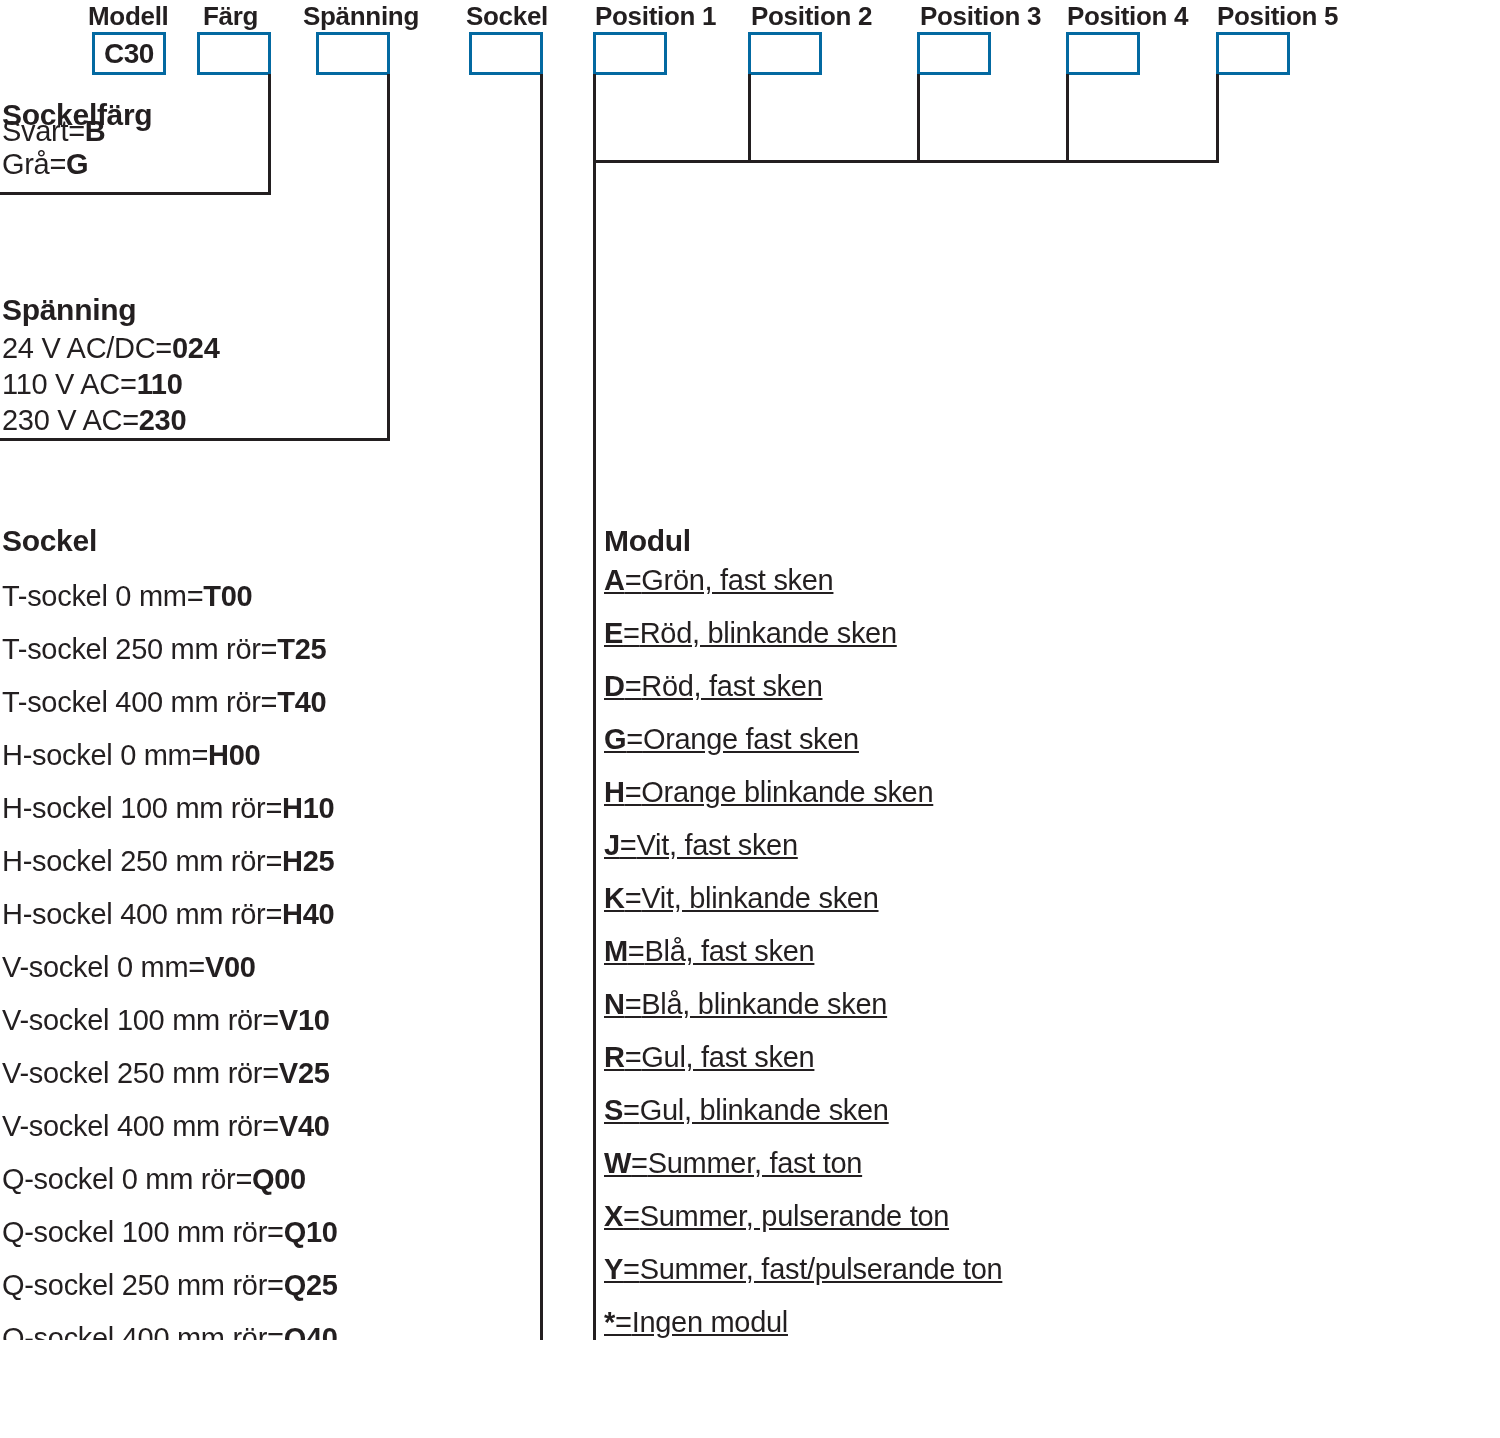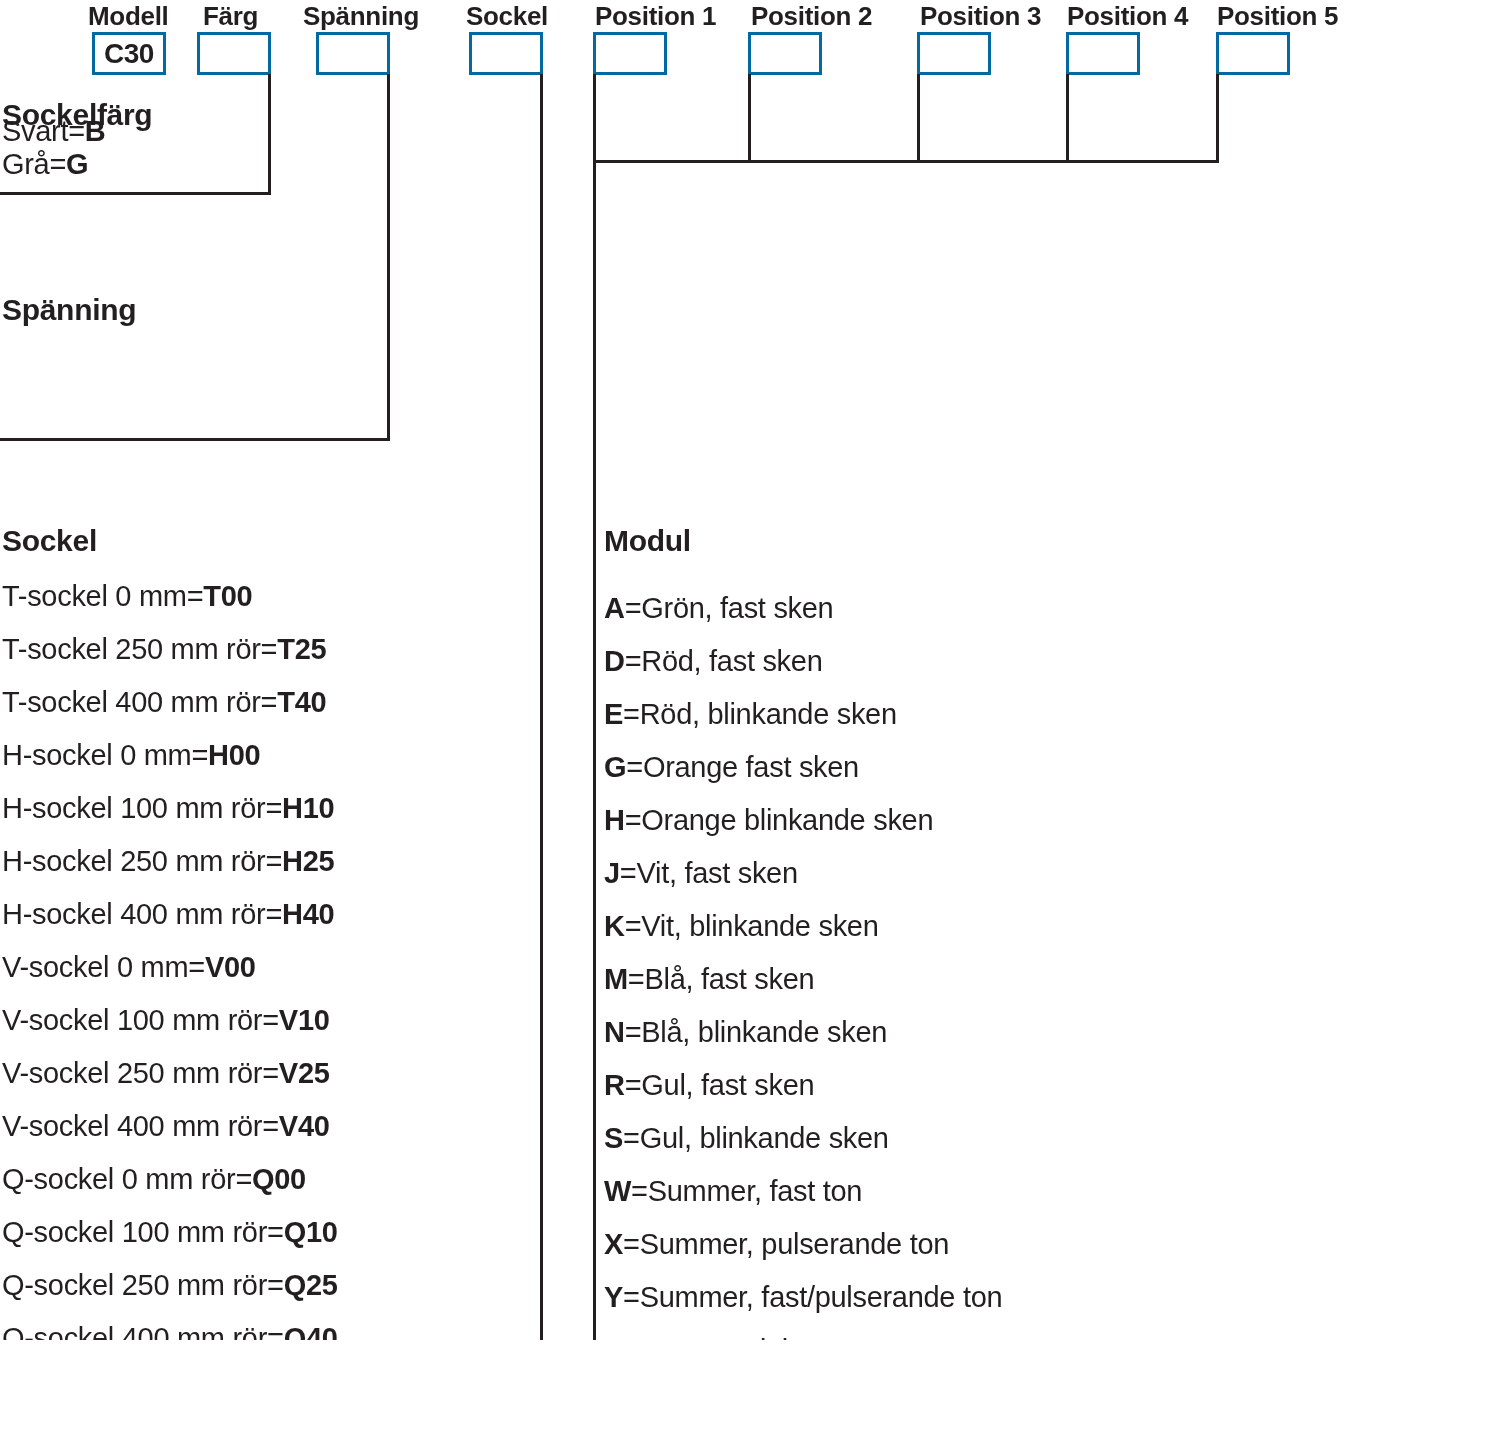--- a/index.html
+++ b/index.html
@@ -122,20 +122,25 @@
   <div class="hline" style="left:593px; top:160px;  width:626px;"></div>
   <div class="hline" style="left:593px; top:1427px; width:626px;"></div>
 
   <div class="legend-title" style="left:2px; top:78px;margin-top:20px;">Sockelfärg</div>
   <div class="legend-list" id="list-sockelfarg" style="left:2px; top:115px; line-height:33px;">
       <div class="row"><span>Svart</span>=<span class="b">B</span></div>
       <div class="row"><span>Grå</span>=<span class="b">G</span></div>
     </div>
 
   <div class="legend-title" style="left:2px; top:293px;">Spänning</div>
+  <div class="legend-list" id="list-spanning" style="left:2px; top:330px; line-height:36px;">
+      <div class="row"><span>24 V AC/DC</span>=<span class="b">024</span></div>
+      <div class="row"><span>110 V AC</span>=<span class="b">110</span></div>
+      <div class="row"><span>230 V AC</span>=<span class="b">230</span></div>
+    </div>
 
   <div class="legend-title" style="left:2px; top:524px;">Sockel</div>
   <div class="legend-list" id="list-sockel" style="left:2px; top:570px; line-height:53px;">
       <div class="row"><span>T-sockel 0 mm</span>=<span class="b">T00</span></div>
       <div class="row"><span>T-sockel 250 mm rör</span>=<span class="b">T25</span></div>
       <div class="row"><span>T-sockel 400 mm rör</span>=<span class="b">T40</span></div>
       <div class="row"><span>H-sockel 0 mm</span>=<span class="b">H00</span></div>
       <div class="row"><span>H-sockel 100 mm rör</span>=<span class="b">H10</span></div>
       <div class="row"><span>H-sockel 250 mm rör</span>=<span class="b">H25</span></div>
       <div class="row"><span>H-sockel 400 mm rör</span>=<span class="b">H40</span></div>
@@ -143,24 +148,24 @@
       <div class="row"><span>V-sockel 100 mm rör</span>=<span class="b">V10</span></div>
       <div class="row"><span>V-sockel 250 mm rör</span>=<span class="b">V25</span></div>
       <div class="row"><span>V-sockel 400 mm rör</span>=<span class="b">V40</span></div>
       <div class="row"><span>Q-sockel 0 mm rör</span>=<span class="b">Q00</span></div>
       <div class="row"><span>Q-sockel 100 mm rör</span>=<span class="b">Q10</span></div>
       <div class="row"><span>Q-sockel 250 mm rör</span>=<span class="b">Q25</span></div>
       <div class="row"><span>Q-sockel 400 mm rör</span>=<span class="b">Q40</span></div>
     </div>
 
   <div class="legend-title" style="left:604px; top:524px;">Modul</div>
-  <div class="legend-list" id="list-modul" style="left:604px; top:582px; line-height:53px;">
+  <div class="legend-list" id="list-modul" style="left:604px; top:554px; line-height:53px;text-decoration:underline;">
       <div class="row"><span class="b">A</span>=<span>Grön, fast sken</span></div>
+      <div class="row"><span class="b">E</span>=<span>Röd, blinkande sken</span></div>
       <div class="row"><span class="b">D</span>=<span>Röd, fast sken</span></div>
-      <div class="row"><span class="b">E</span>=<span>Röd, blinkande sken</span></div>
       <div class="row"><span class="b">G</span>=<span>Orange fast sken</span></div>
       <div class="row"><span class="b">H</span>=<span>Orange blinkande sken</span></div>
       <div class="row"><span class="b">J</span>=<span>Vit, fast sken</span></div>
       <div class="row"><span class="b">K</span>=<span>Vit, blinkande sken</span></div>
       <div class="row"><span class="b">M</span>=<span>Blå, fast sken</span></div>
       <div class="row"><span class="b">N</span>=<span>Blå, blinkande sken</span></div>
       <div class="row"><span class="b">R</span>=<span>Gul, fast sken</span></div>
       <div class="row"><span class="b">S</span>=<span>Gul, blinkande sken</span></div>
       <div class="row"><span class="b">W</span>=<span>Summer, fast ton</span></div>
       <div class="row"><span class="b">X</span>=<span>Summer, pulserande ton</span></div>

